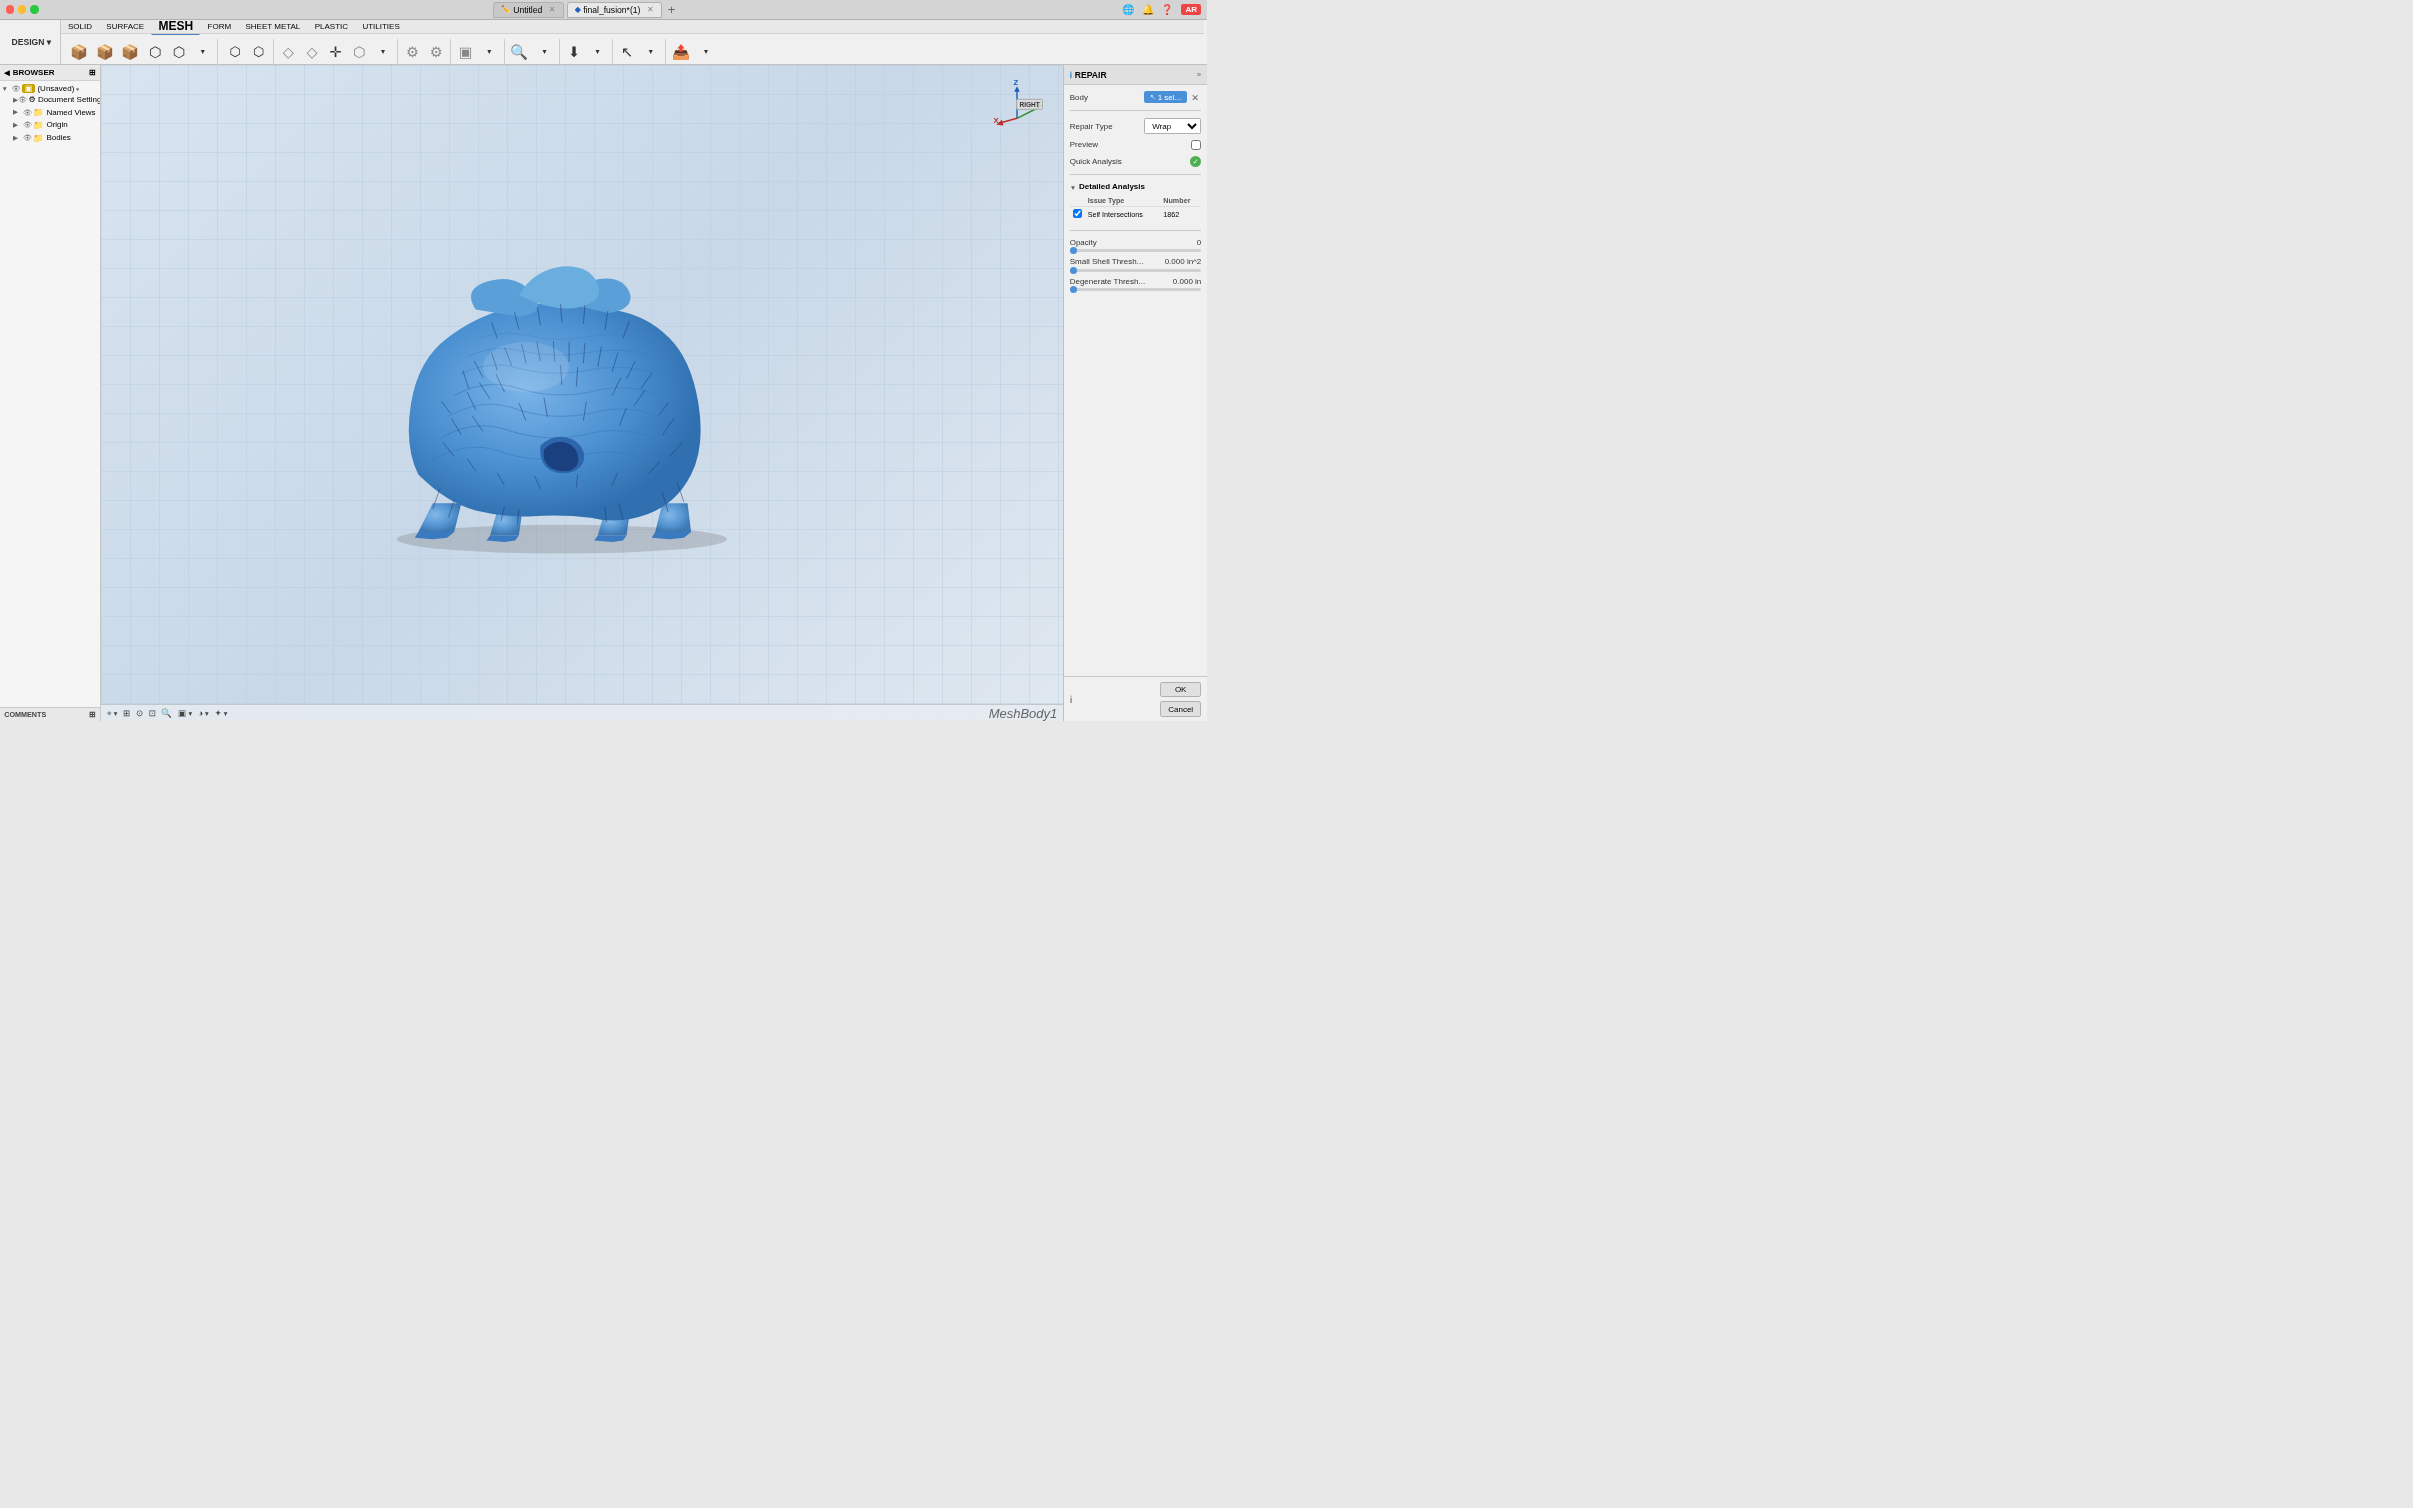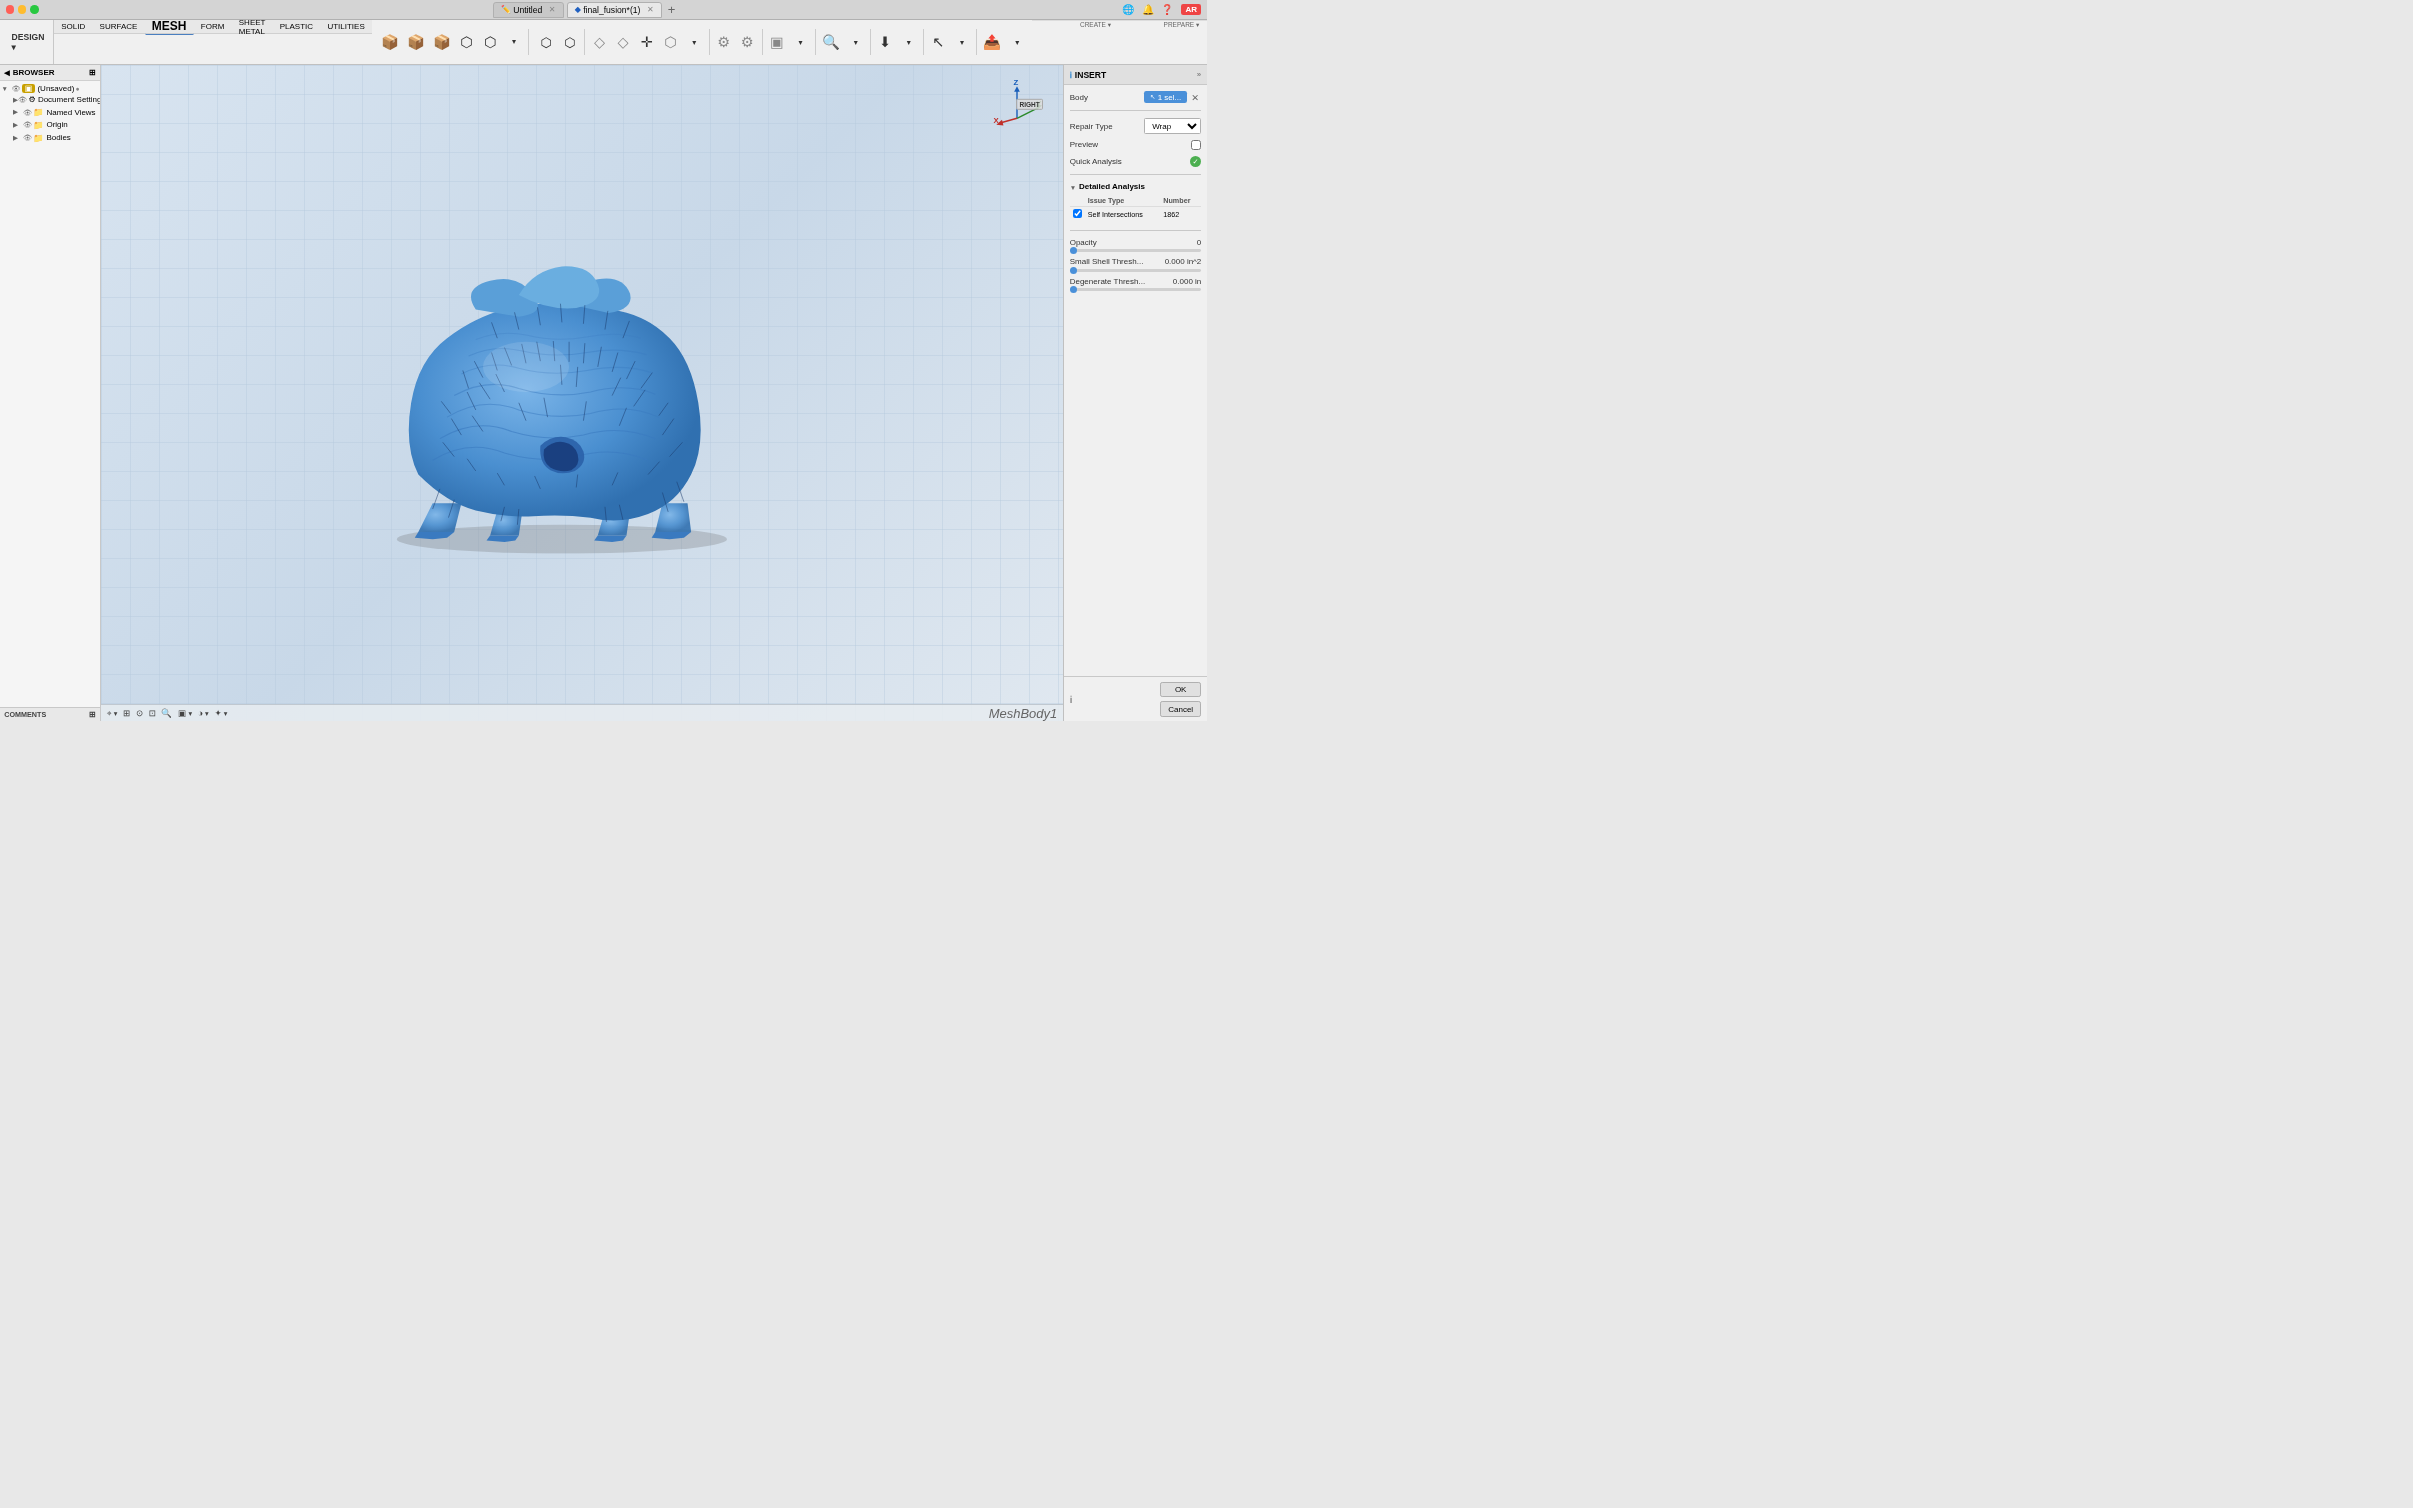--- a/index.html
+++ b/index.html
@@ -170,21 +170,21 @@
     <span style="background:#ef4444;color:white;padding:0.7px 4.3px;border-radius:2.2px;font-size:8px;font-weight:bold;">AR</span>
   </div>
 </div>
 
 <div id="toolbar">
 
   <div class="toolbar-design-btn">
     <span>DESIGN ▾</span>
   </div>
 
-  <div style="display:flex;flex-direction:row;flex:1;">
+  <div style="display:flex;flex-direction:column;flex:1;">
 
     <div style="display:flex;align-items:center;height:14.4px;background:#e8e8e8;border-bottom:0.7px solid #d0d0d0;">
       <div class="tab-bar-item" style="font-size:8px;padding:0.7px 7.2px;">SOLID</div>
       <div class="tab-bar-item" style="font-size:8px;padding:0.7px 7.2px;">SURFACE</div>
       <div class="tab-bar-item active-mesh" style="font-size:12px;padding:0.7px 7.2px;font-weight:bold;border-bottom:1.4px solid #4a7fc0;">MESH</div>
       <div class="tab-bar-item" style="font-size:8px;padding:0.7px 7.2px;">FORM</div>
       <div class="tab-bar-item" style="font-size:8px;padding:0.7px 7.2px;">SHEET METAL</div>
       <div class="tab-bar-item" style="font-size:8px;padding:0.7px 7.2px;">PLASTIC</div>
       <div class="tab-bar-item" style="font-size:8px;padding:0.7px 7.2px;">UTILITIES</div>
     </div>
@@ -526,21 +526,21 @@
         <span style="font-size:7.2px;">▾</span>
       </div>
       <span class="vbb-label">MeshBody1</span>
     </div>
   </div>
 
   <div id="repair-panel">
 
     <div class="rp-header">
       <span class="rp-header-icon">ℹ</span>
-      <span>INSERT</span>
+      <span>REPAIR</span>
       <span class="rp-panel-expand">»</span>
     </div>
 
     <div class="rp-content">
 
       <div class="rp-row">
         <span class="rp-label">Body</span>
         <div class="rp-value">
           <button class="rp-body-btn">
             <span style="font-size:6.5px;">↖</span>

